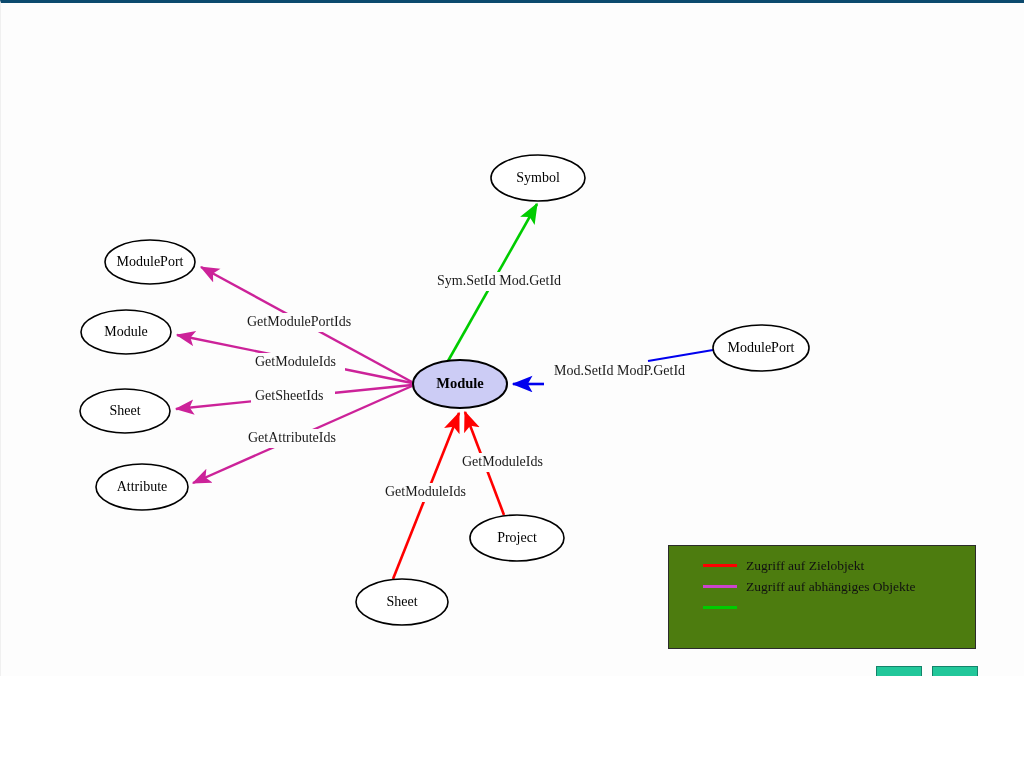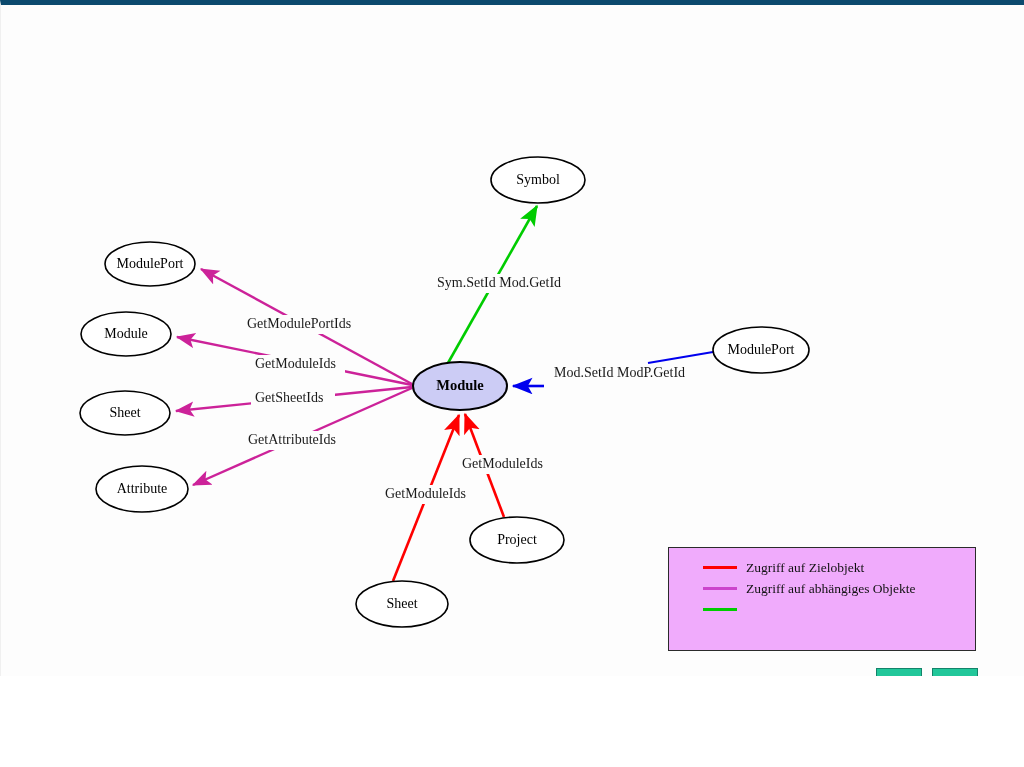--- a/index.html
+++ b/index.html
@@ -6,21 +6,21 @@
     margin: 0;
     padding: 0;
     background: #ffffff;
   }
   #canvas {
     position: relative;
     width: 1024px;
     height: 676px;
     background: #fdfdfd;
     border-left: 1px solid #f0f0f0;
-    border-top: 5px solid #0c4a6e;
+    border-top: 3px solid #0c4a6e;
     box-sizing: border-box;
     overflow: hidden;
     font-family: "Liberation Serif", "DejaVu Serif", serif;
     text-align: right;
   }
   svg#graph {
     position: absolute;
     left: 0;
     top: 0;
     width: 1024px;
@@ -53,21 +53,21 @@
     stroke: #000000;
     stroke-width: 2;
   }
   .legend-box {
     position: absolute;
     left: 667px;
     top: 542px;
     width: 308px;
     height: 104px;
     border: 1.4px solid #2b2b2b;
-    background: #f0abfc;
+    background: #4d7c0f;
     box-sizing: border-box;
     padding: 9px 0 0 34px;
   }
   .legend-row {
     display: flex;
     align-items: center;
     height: 21px;
   }
   .legend-swatch {
     width: 34px;

